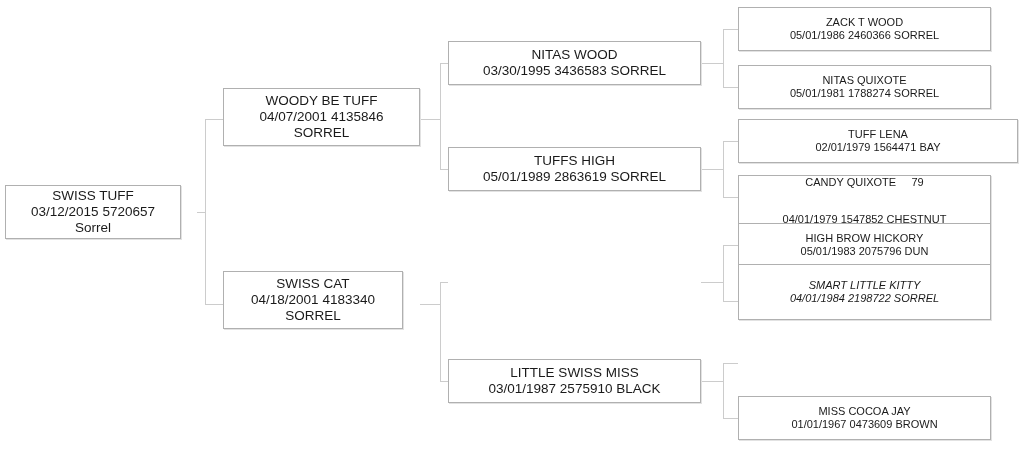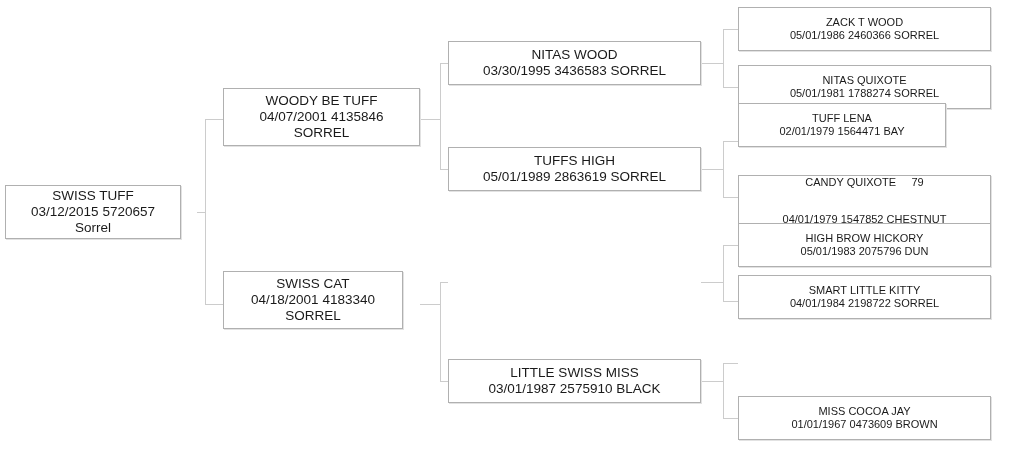--- a/index.html
+++ b/index.html
@@ -126,36 +126,36 @@
   <div class="node gen3" style="left:738px; top:7px; width:253px; height:44px;">
     <span class="line">ZACK T WOOD</span>
     <span class="line">05/01/1986 2460366 SORREL</span>
   </div>
 
   <div class="node gen3" style="left:738px; top:65px; width:253px; height:44px;">
     <span class="line">NITAS QUIXOTE</span>
     <span class="line">05/01/1981 1788274 SORREL</span>
   </div>
 
-  <div class="node gen3" style="left:738px; top:103px; width:208px; height:44px;">
+  <div class="node gen3" style="left:738px; top:119px; width:280px; height:44px;">
     <span class="line">TUFF LENA</span>
     <span class="line">02/01/1979 1564471 BAY</span>
   </div>
 
   <div class="node gen3" style="left:738px; top:175px; width:253px; height:52px;gap:24px;">
     <span class="line">CANDY QUIXOTE     79</span>
     <span class="line">04/01/1979 1547852 CHESTNUT</span>
   </div>
 
   <div class="node gen3" style="left:738px; top:223px; width:253px; height:44px;">
     <span class="line">HIGH BROW HICKORY</span>
     <span class="line">05/01/1983 2075796 DUN</span>
   </div>
 
-  <div class="node gen3" style="left:738px; top:275px; width:253px; height:44px;">
+  <div class="node gen3" style="left:738px; top:264px; width:253px; height:56px;font-style:italic;">
     <span class="line">SMART LITTLE KITTY</span>
     <span class="line">04/01/1984 2198722 SORREL</span>
   </div>
 
 
   <div class="node gen3" style="left:738px; top:396px; width:253px; height:44px;">
     <span class="line">MISS COCOA JAY</span>
     <span class="line">01/01/1967 0473609 BROWN</span>
   </div>
 

